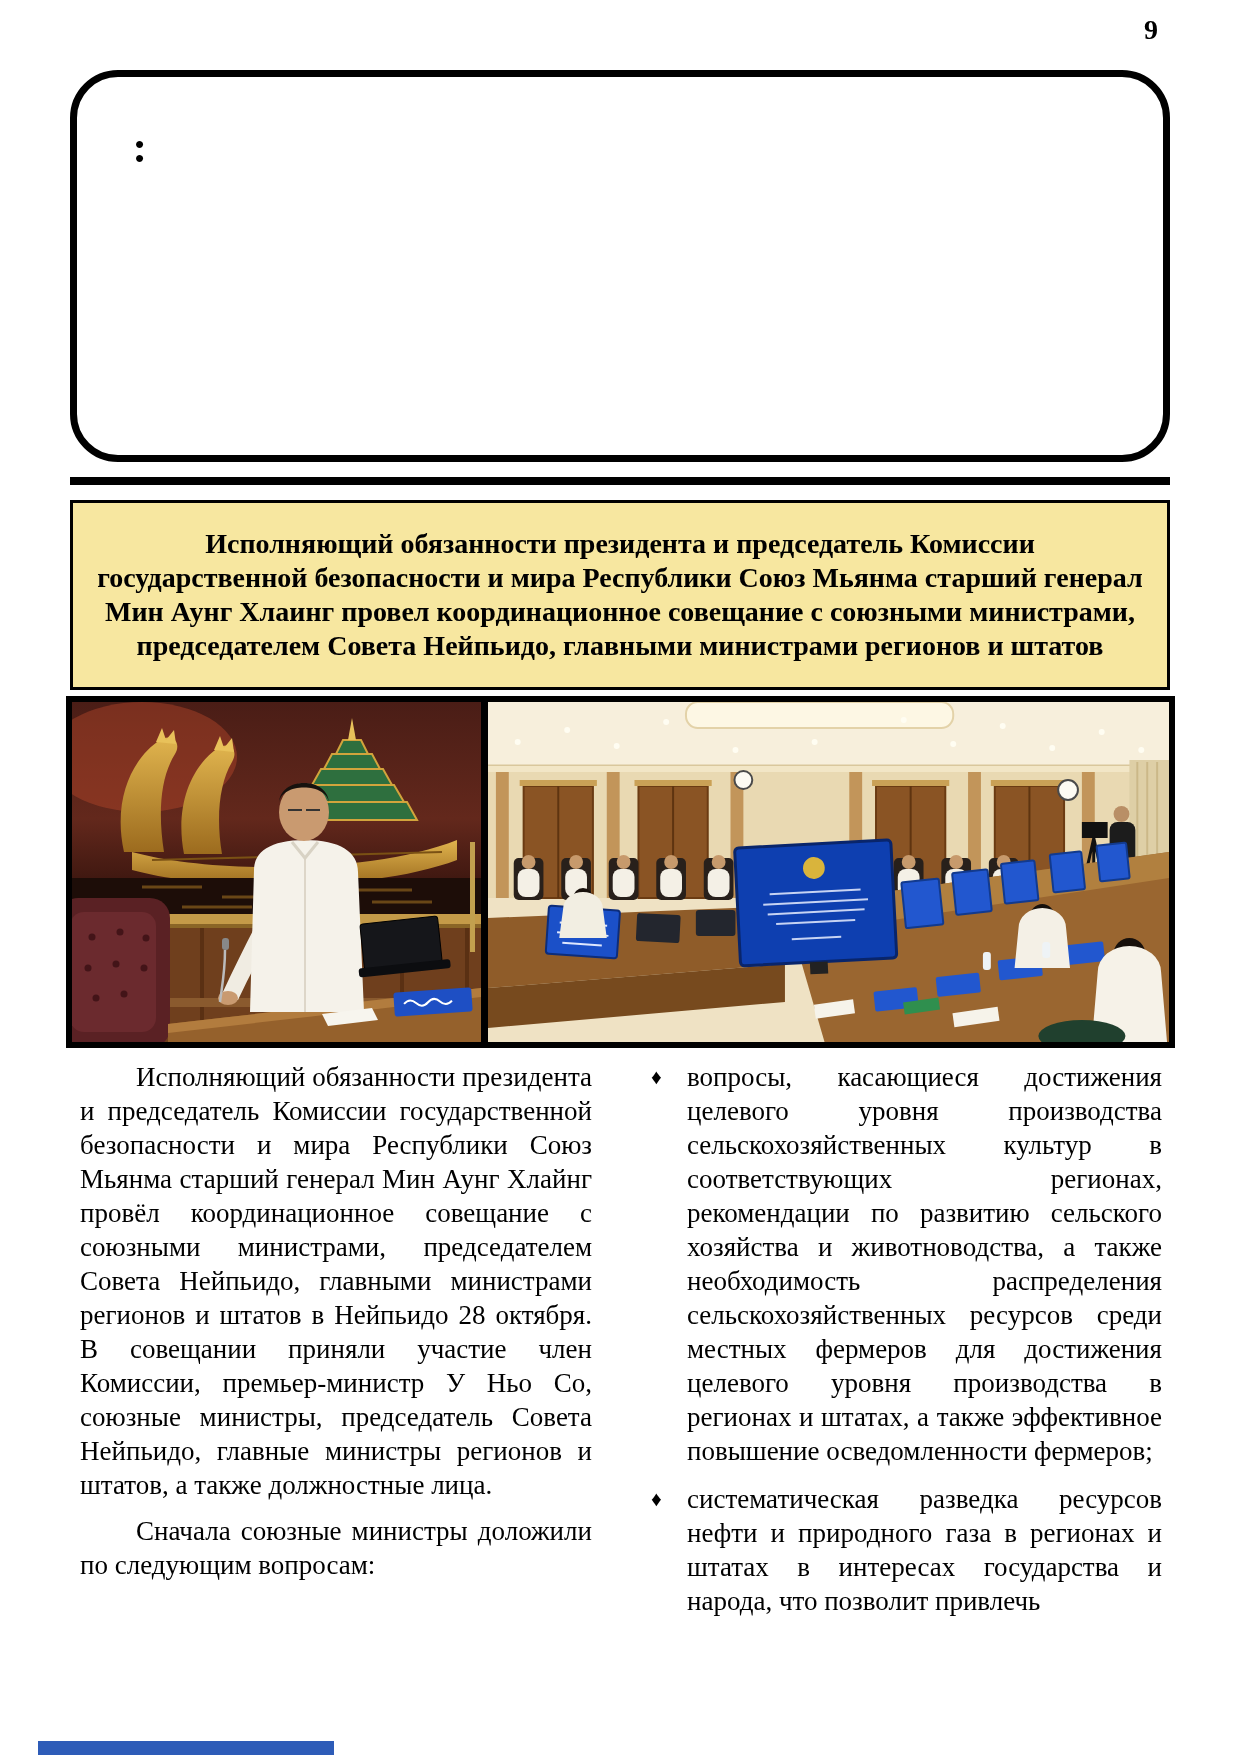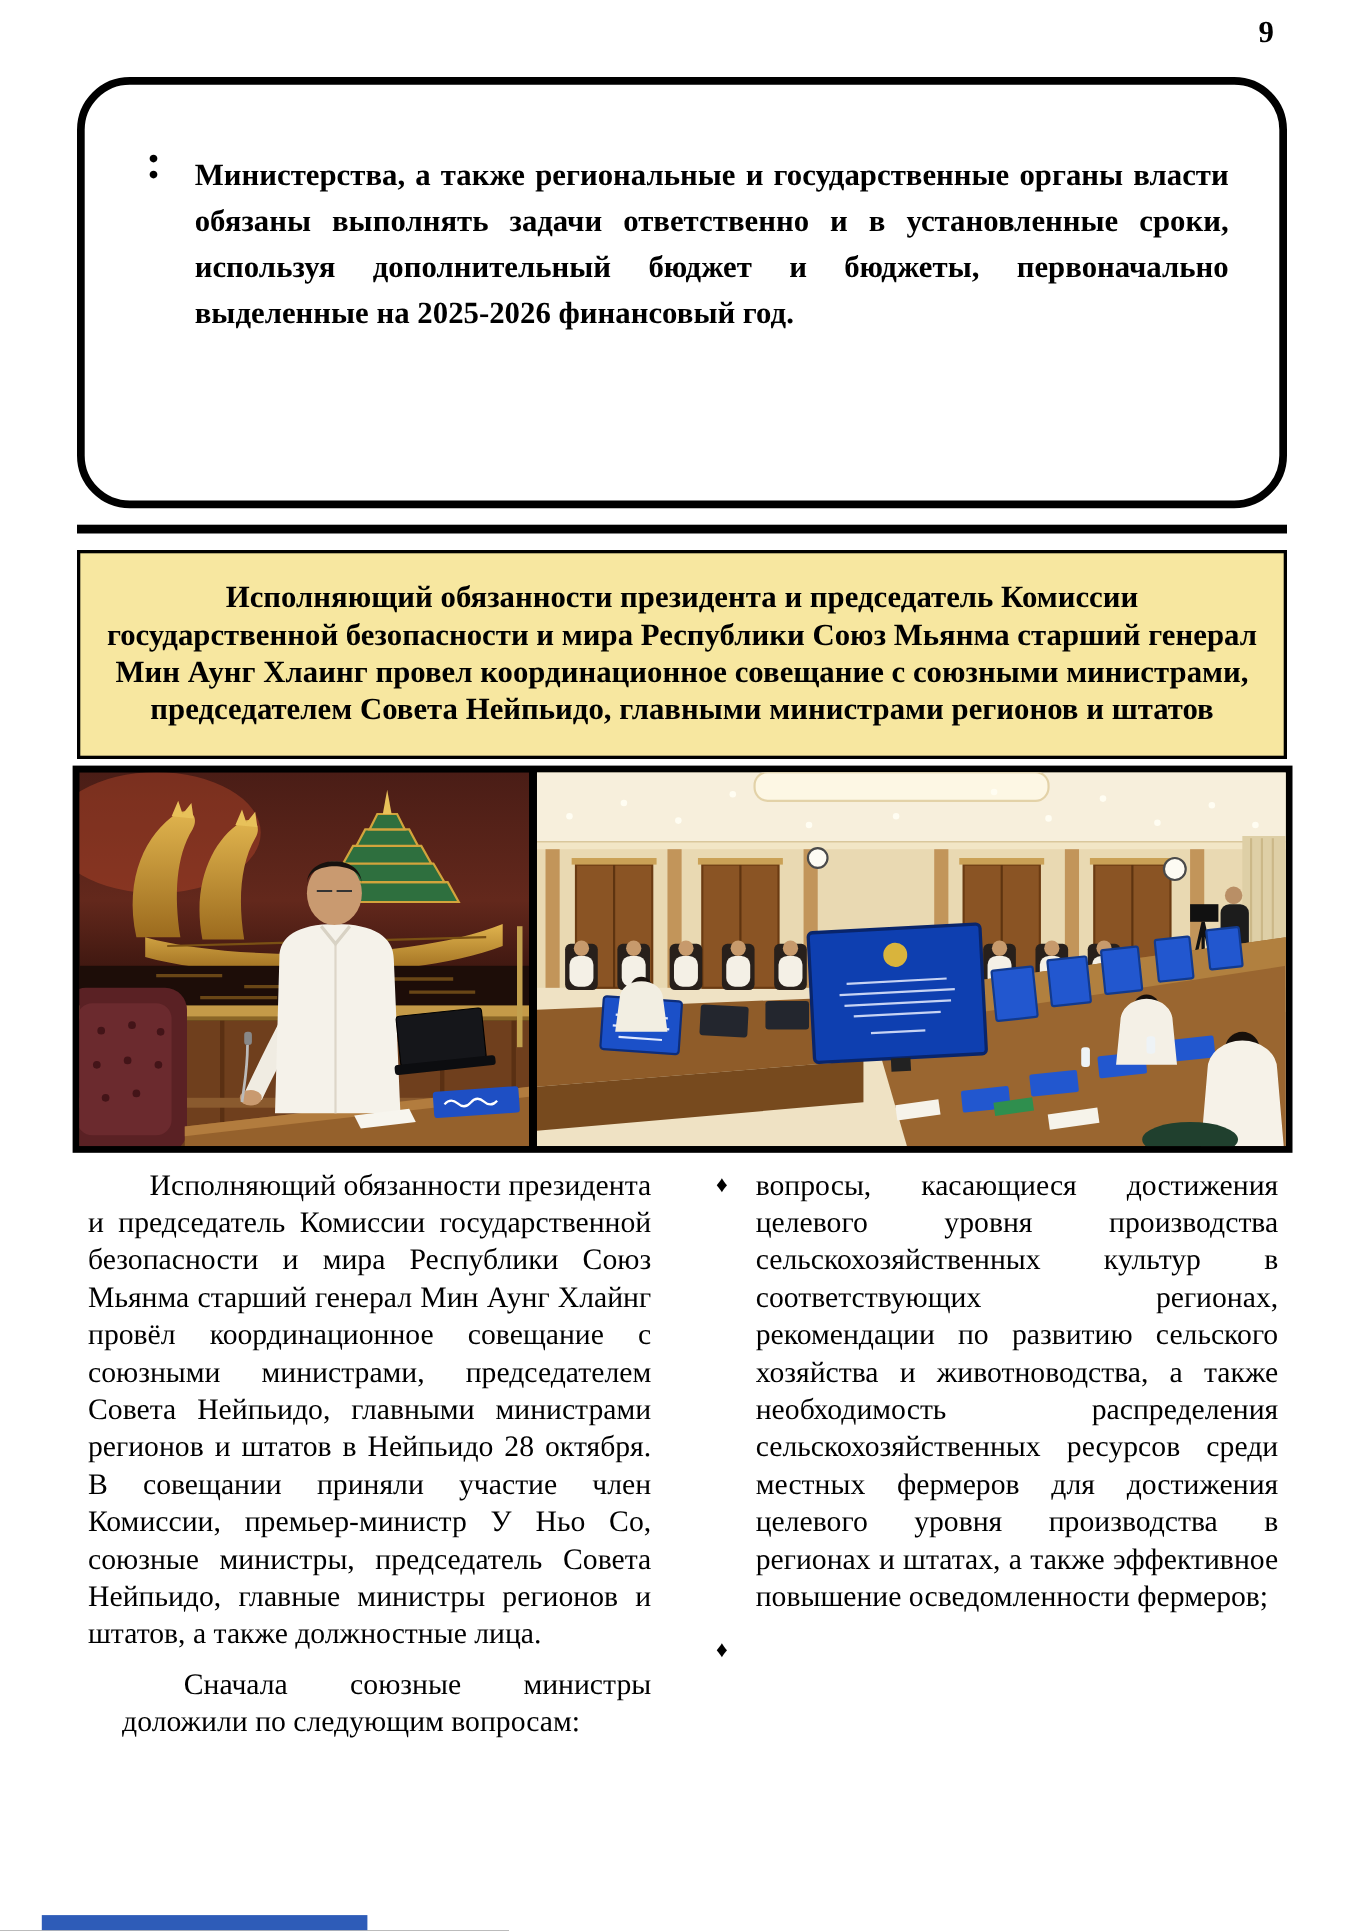--- a/index.html
+++ b/index.html
@@ -65,21 +65,21 @@
   
   .col{
     position:absolute;top:1060px;
     font-size:27px;line-height:34px;
     text-align:justify;
   }
   .col-left{left:80px;width:512px;}
   .col-right{left:645px;width:517px;}
   .col-left p{margin:0;}
   .col-left .p1{text-indent:56px;margin-bottom:12px;}
-  .col-left .p2{text-indent:56px;margin-left:31px;}
+  .col-left .p2{text-indent:56px;}
   .r-item{position:relative;padding-left:42px;}
   .r-item + .r-item{margin-top:14px;}
   .r-bullet{
     position:absolute;left:6px;top:0px;
     font-size:21px;
   }
   
   .next-page-fragment{
     position:absolute;left:38px;top:1741px;width:296px;height:14px;
     background:#2e5cb8;
@@ -91,21 +91,20 @@
 <div class="page">
 
   <div class="page-number">9</div>
 
   <div class="summary-box">
     <div class="s-item">
       <span class="s-bullet">•</span>
     </div>
     <div class="s-item">
       <span class="s-bullet">•</span>
-      <span>Министерства, а также региональные и государственные органы власти обязаны выполнять задачи ответственно и в установленные сроки, используя дополнительный бюджет и бюджеты, первоначально выделенные на 2025-2026 финансовый год.</span>
     </div>
   </div>
 
   <div class="section-divider"></div>
 
   <div class="headline-box">
     <span>Исполняющий обязанности президента и председатель Комиссии государственной безопасности и мира Республики Союз Мьянма старший генерал Мин Аунг Хлаинг провел координационное совещание с союзными министрами, председателем Совета Нейпьидо, главными министрами регионов и штатов</span>
   </div>
 
   <div class="photo-band">
@@ -367,18 +366,19 @@
     <p class="p2">Сначала союзные министры доложили по следующим вопросам:</p>
   </div>
 
   <div class="col col-right">
     <div class="r-item">
       <span class="r-bullet">♦</span>
       <span>вопросы, касающиеся достижения целевого уровня производства сельскохозяйственных культур в соответствующих регионах, рекомендации по развитию сельского хозяйства и животноводства, а также необходимость распределения сельскохозяйственных ресурсов среди местных фермеров для достижения целевого уровня производства в регионах и штатах, а также эффективное повышение осведомленности фермеров;</span>
     </div>
     <div class="r-item">
       <span class="r-bullet">♦</span>
+      <span>систематическая разведка ресурсов нефти и природного газа в регионах и штатах в интересах государства и народа, что позволит привлечь</span>
     </div>
   </div>
 
   <div class="next-page-fragment"></div>
 
 </div>
 
 </body></html>

